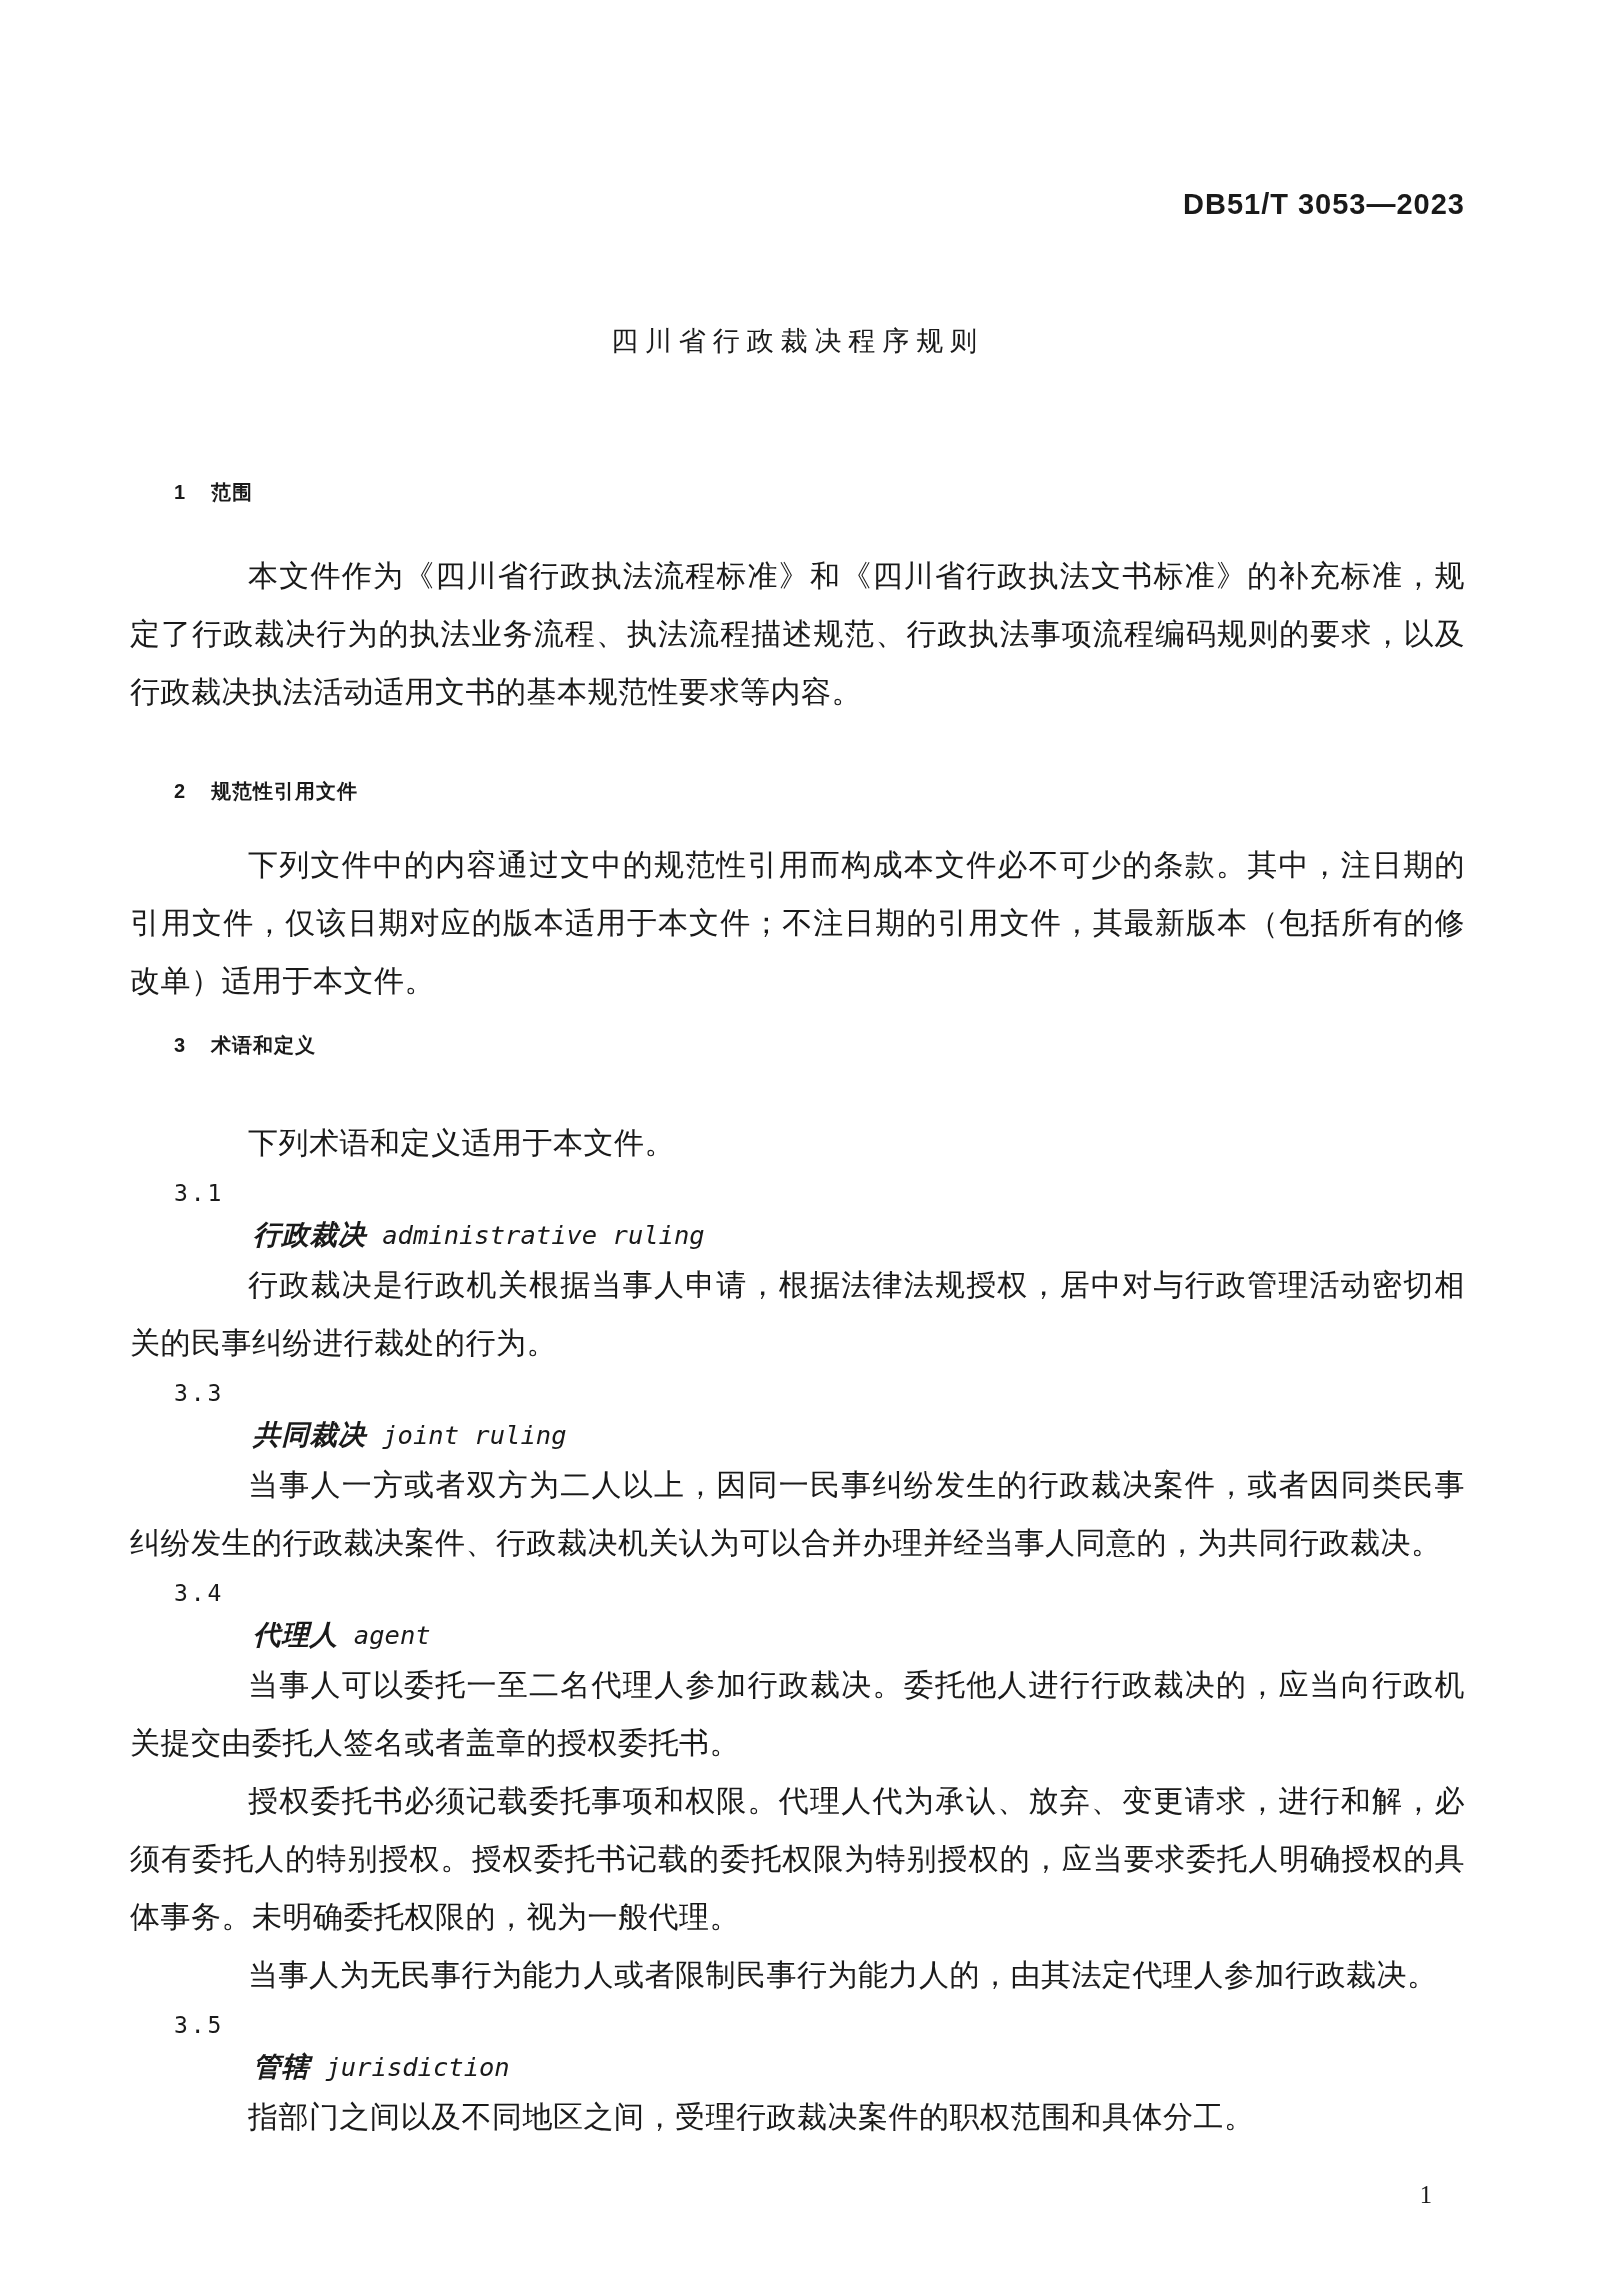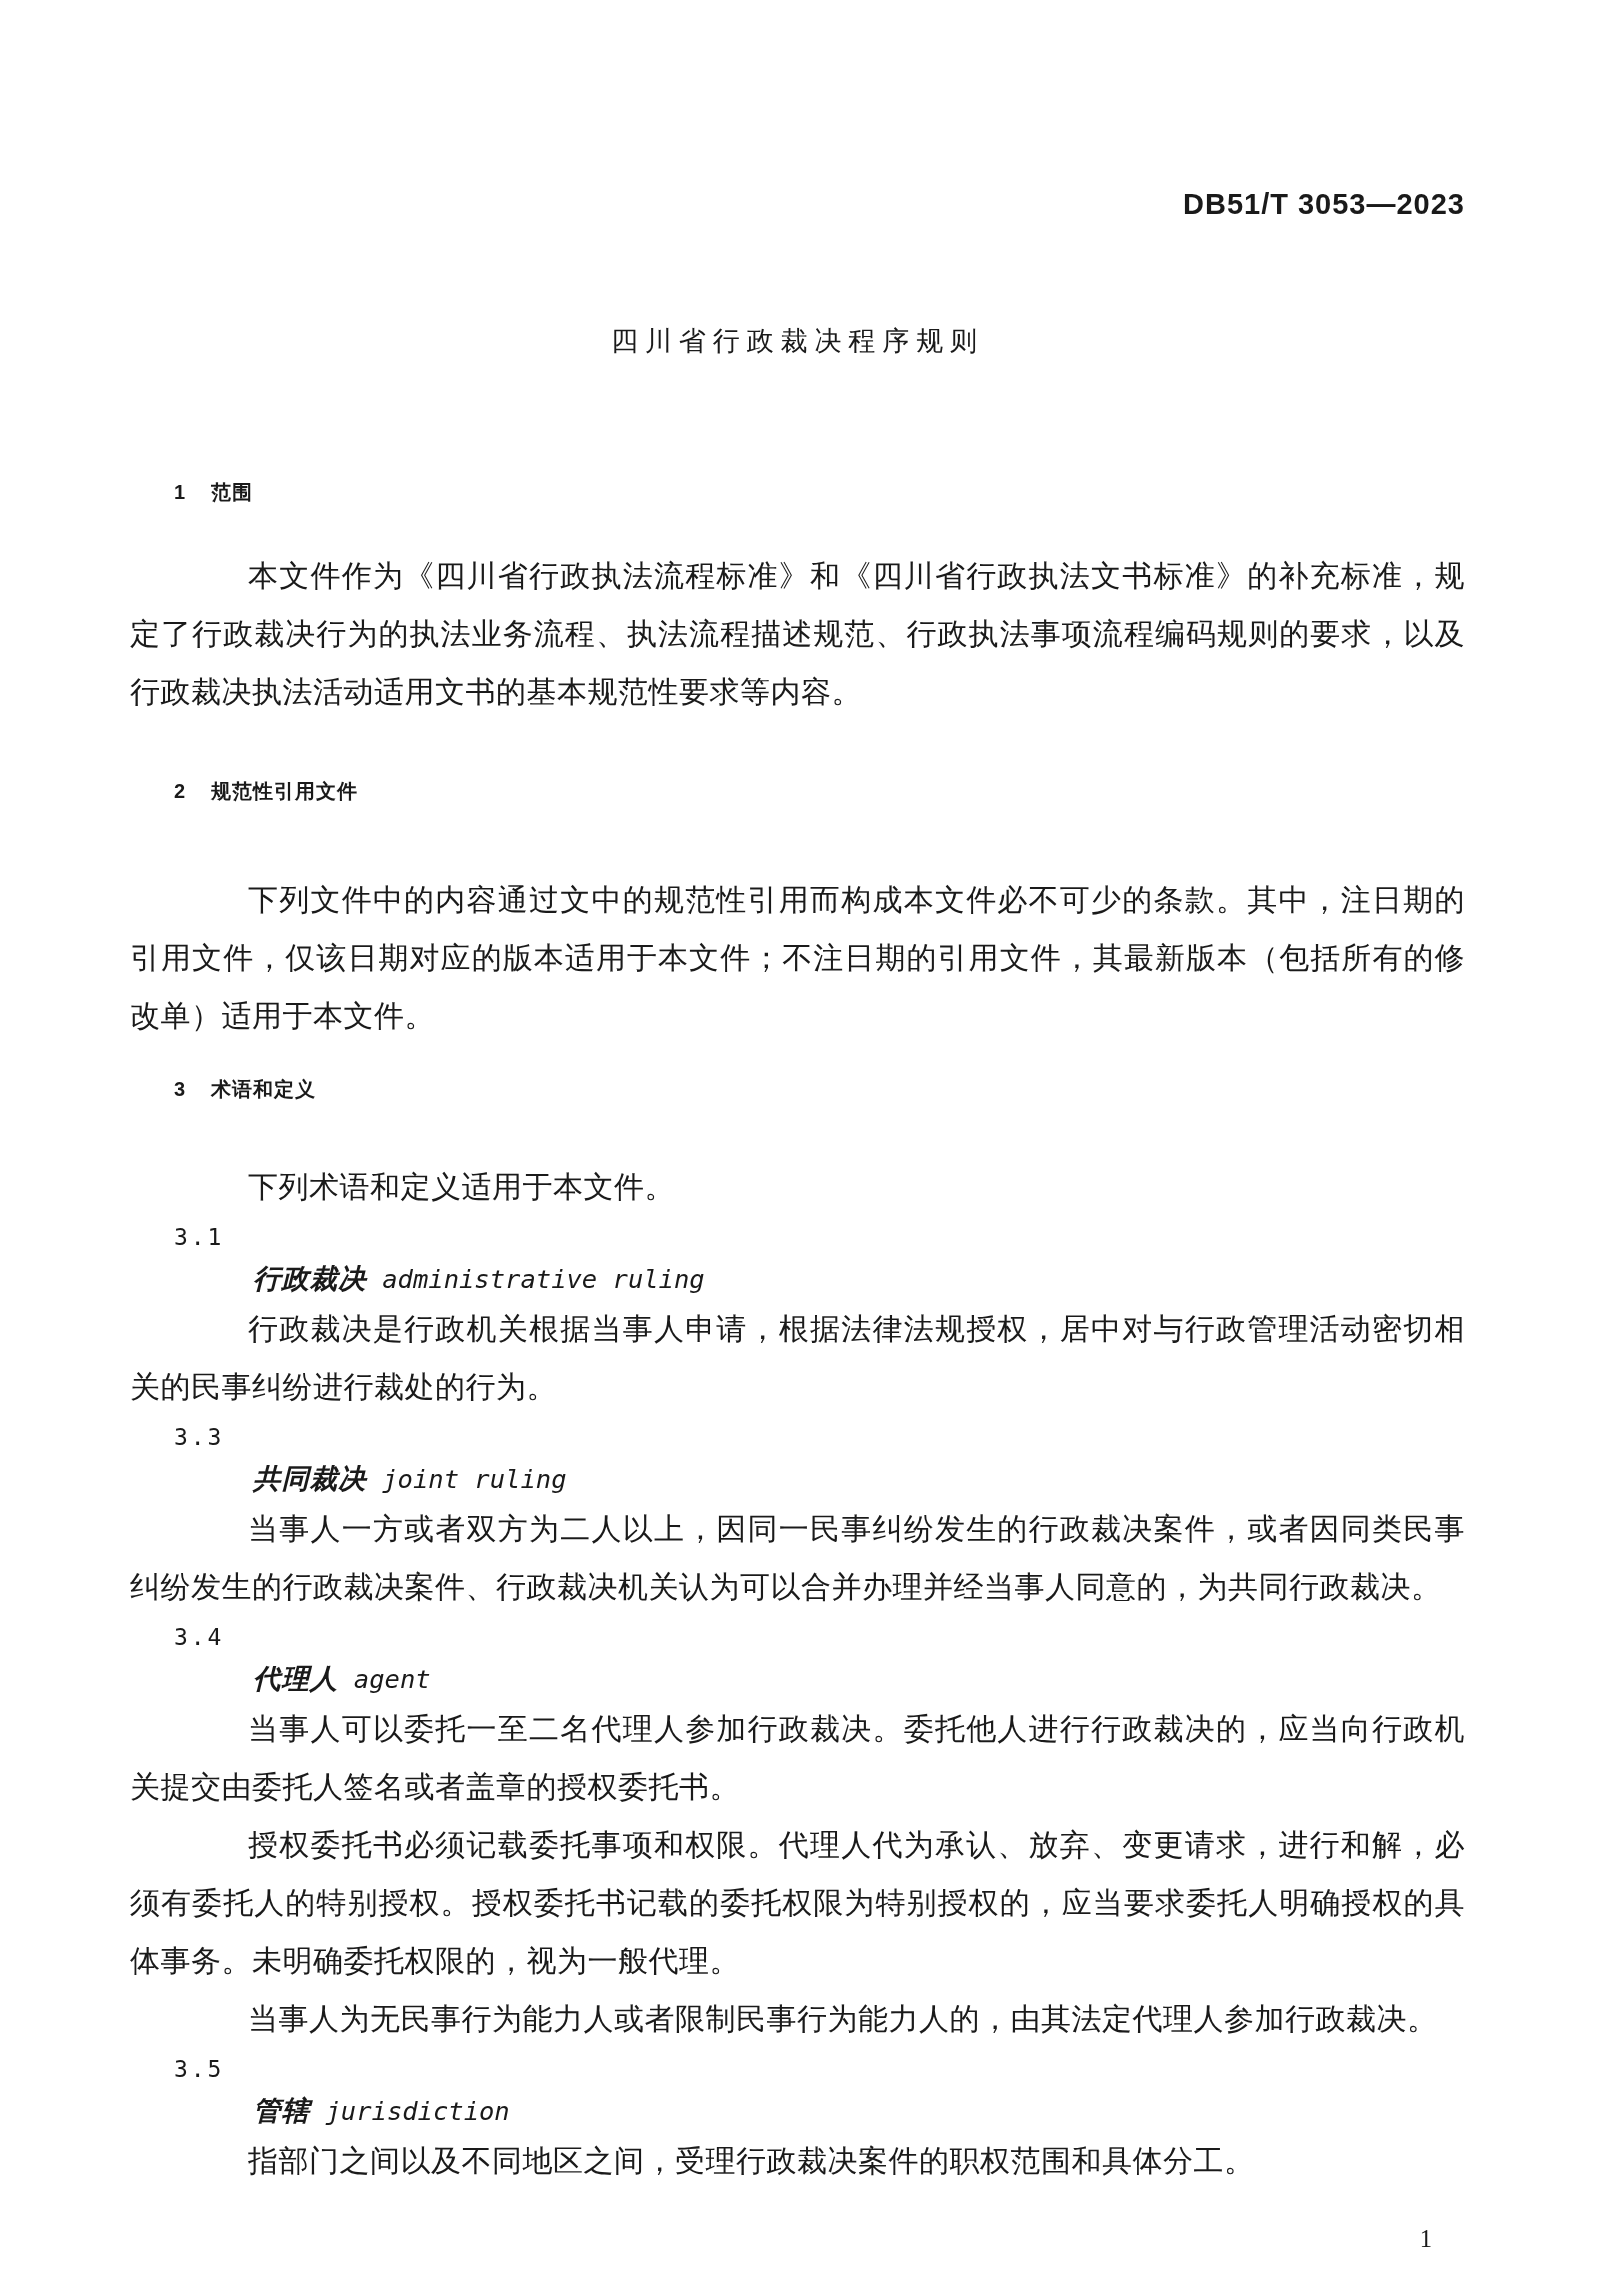--- a/index.html
+++ b/index.html
@@ -35,31 +35,31 @@
     margin: 0 0 0 44px;
     font-family: "Liberation Sans", "DejaVu Sans", sans-serif;
     font-weight: 700;
     font-size: 20px;
     line-height: 31px;
     letter-spacing: 1px;
   }
   .sec-heading .sec-num { display: inline-block; min-width: 37px; }
   .h-scope     { margin-top: 110px; }
   .h-normative { margin-top: 55px; }
-  .h-terms     { margin-top: 29px; }
+  .h-terms     { margin-top: 20px; }
   .para {
     margin: 0;
     font-size: 30px;
     line-height: 58px;
     text-indent: 118px;
     text-align: justify;
     letter-spacing: 0.5px;
   }
   .first-para  { margin-top: 39px; }
-  .np-para     { margin-top: 64px; }
+  .np-para     { margin-top: 29px; }
   .intro-para  { margin-top: 53px; }
   .clause-num {
     margin: 0 0 0 44px;
     font-family: "DejaVu Sans Mono", "Liberation Mono", monospace;
     font-size: 23px;
     line-height: 42px;
     letter-spacing: 2.9px;
   }
   .term-line {
     margin: 0 0 0 123px;

